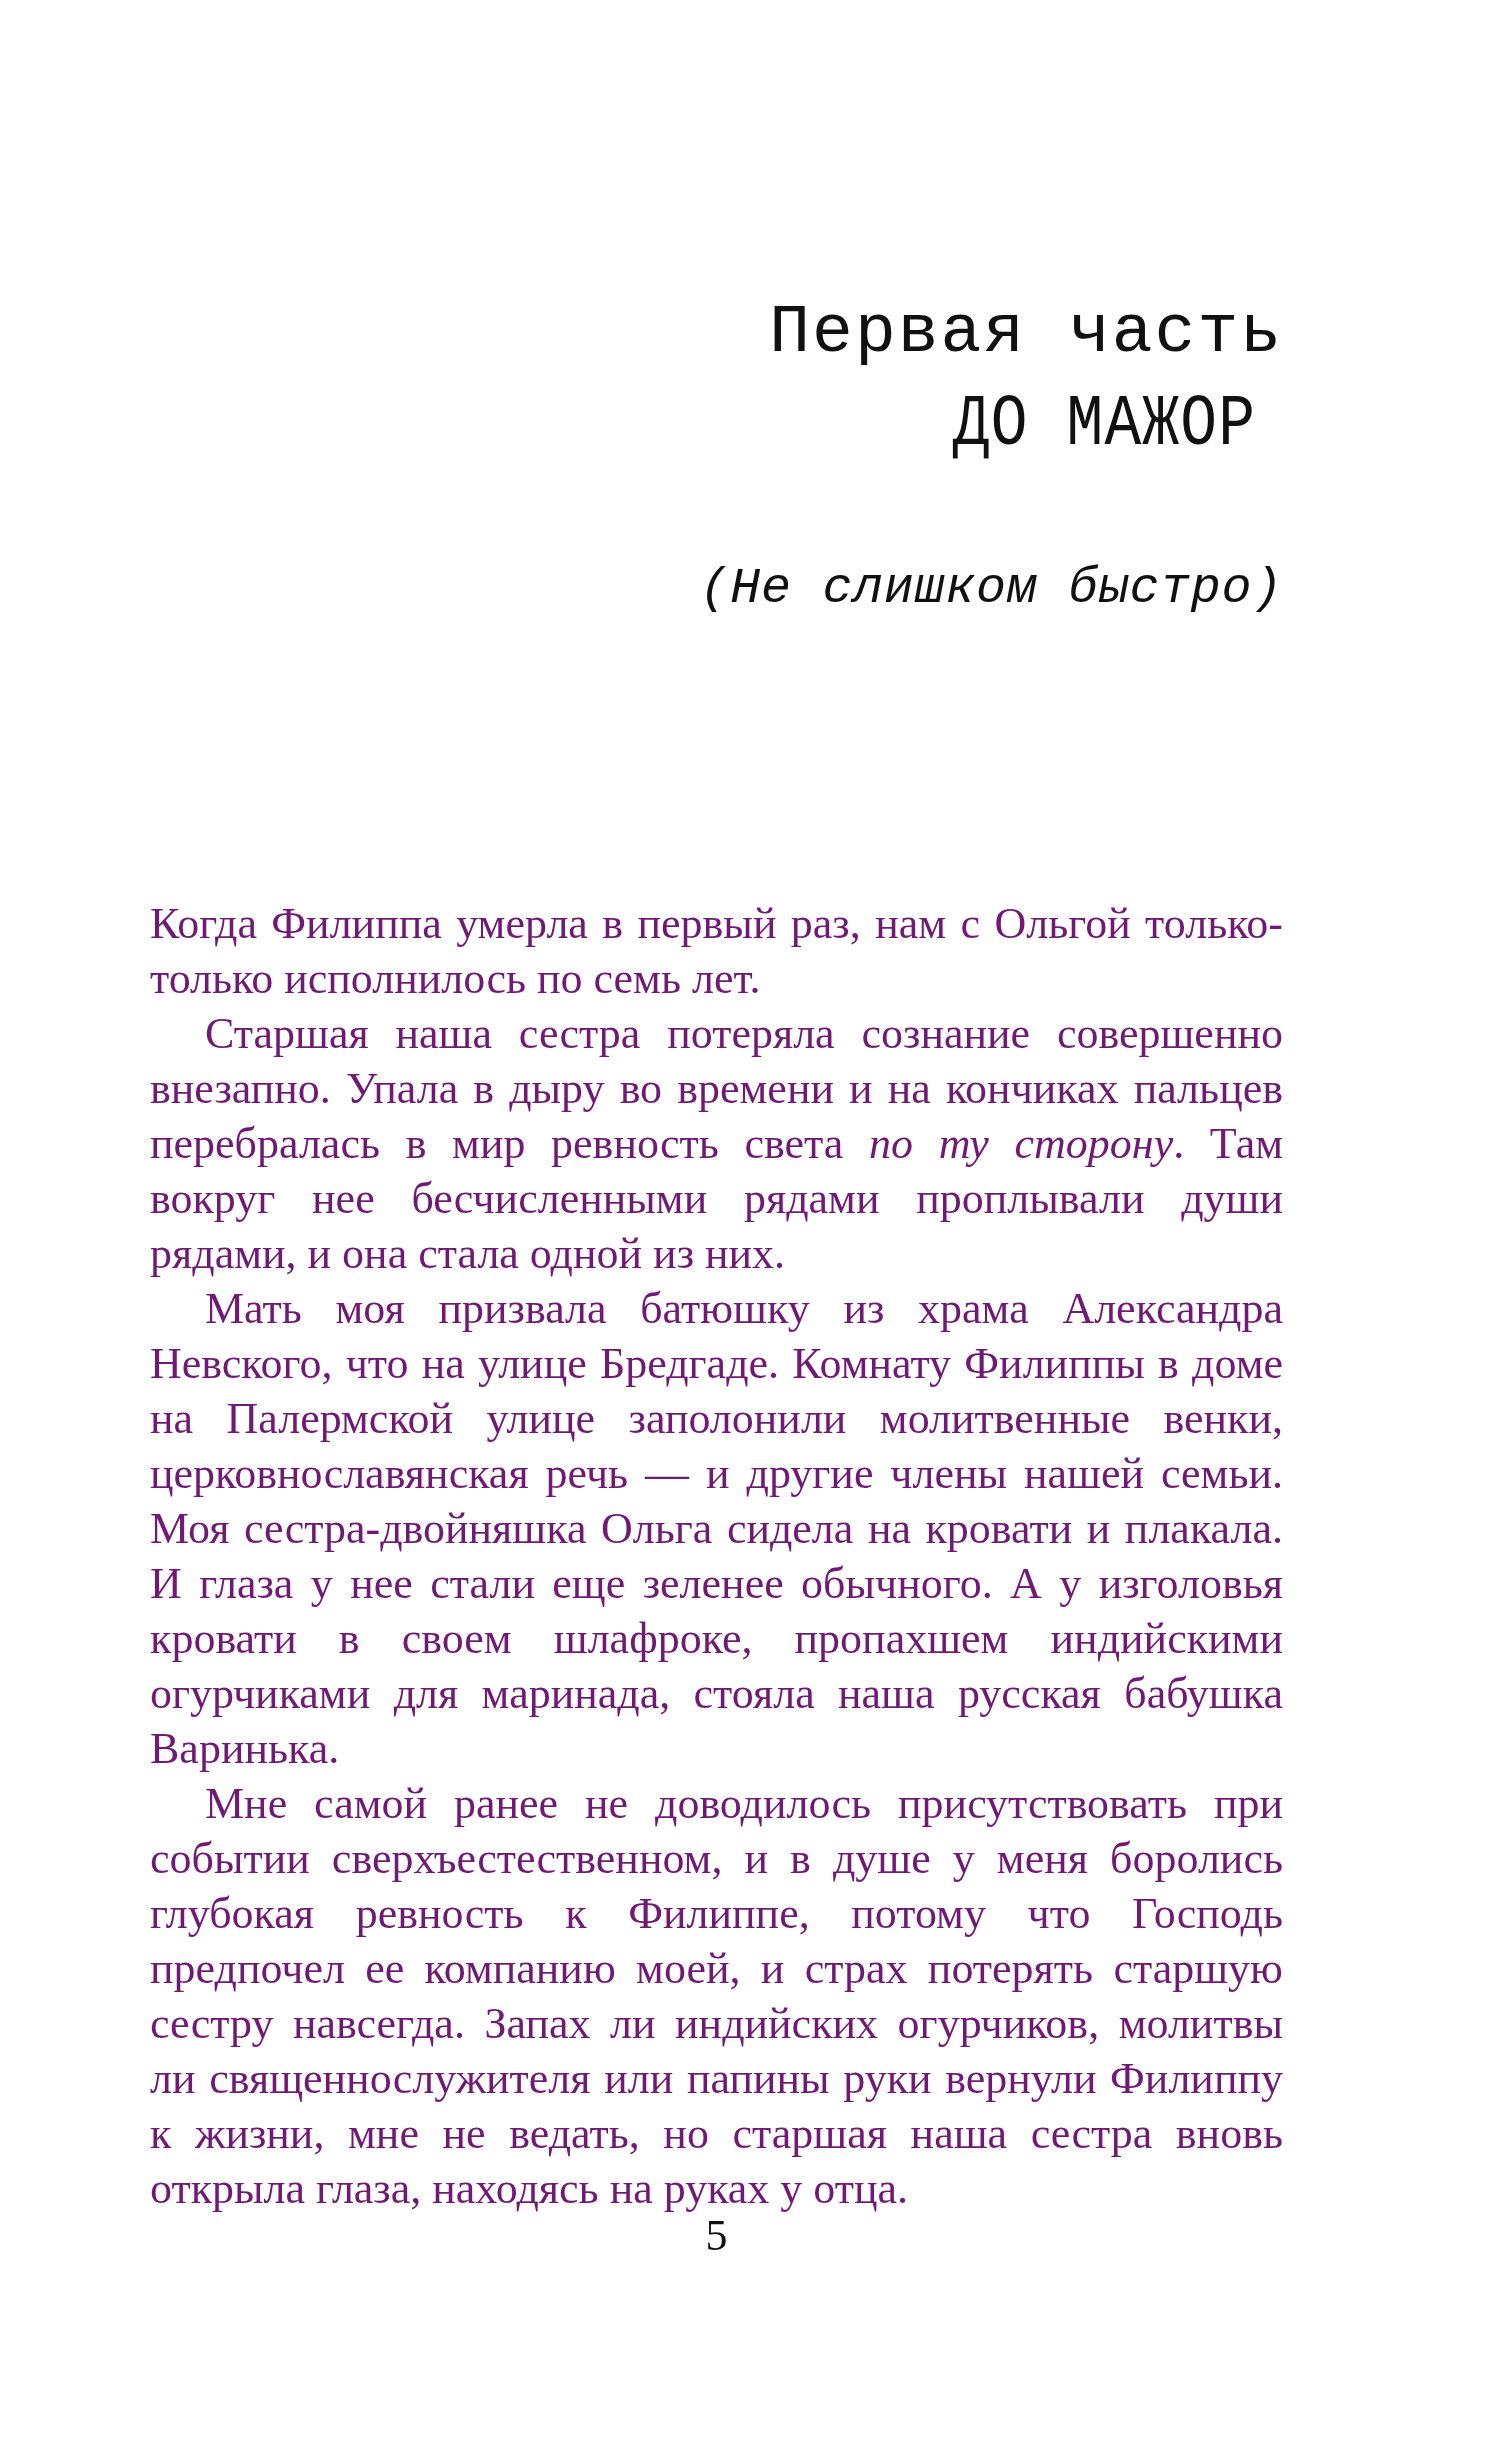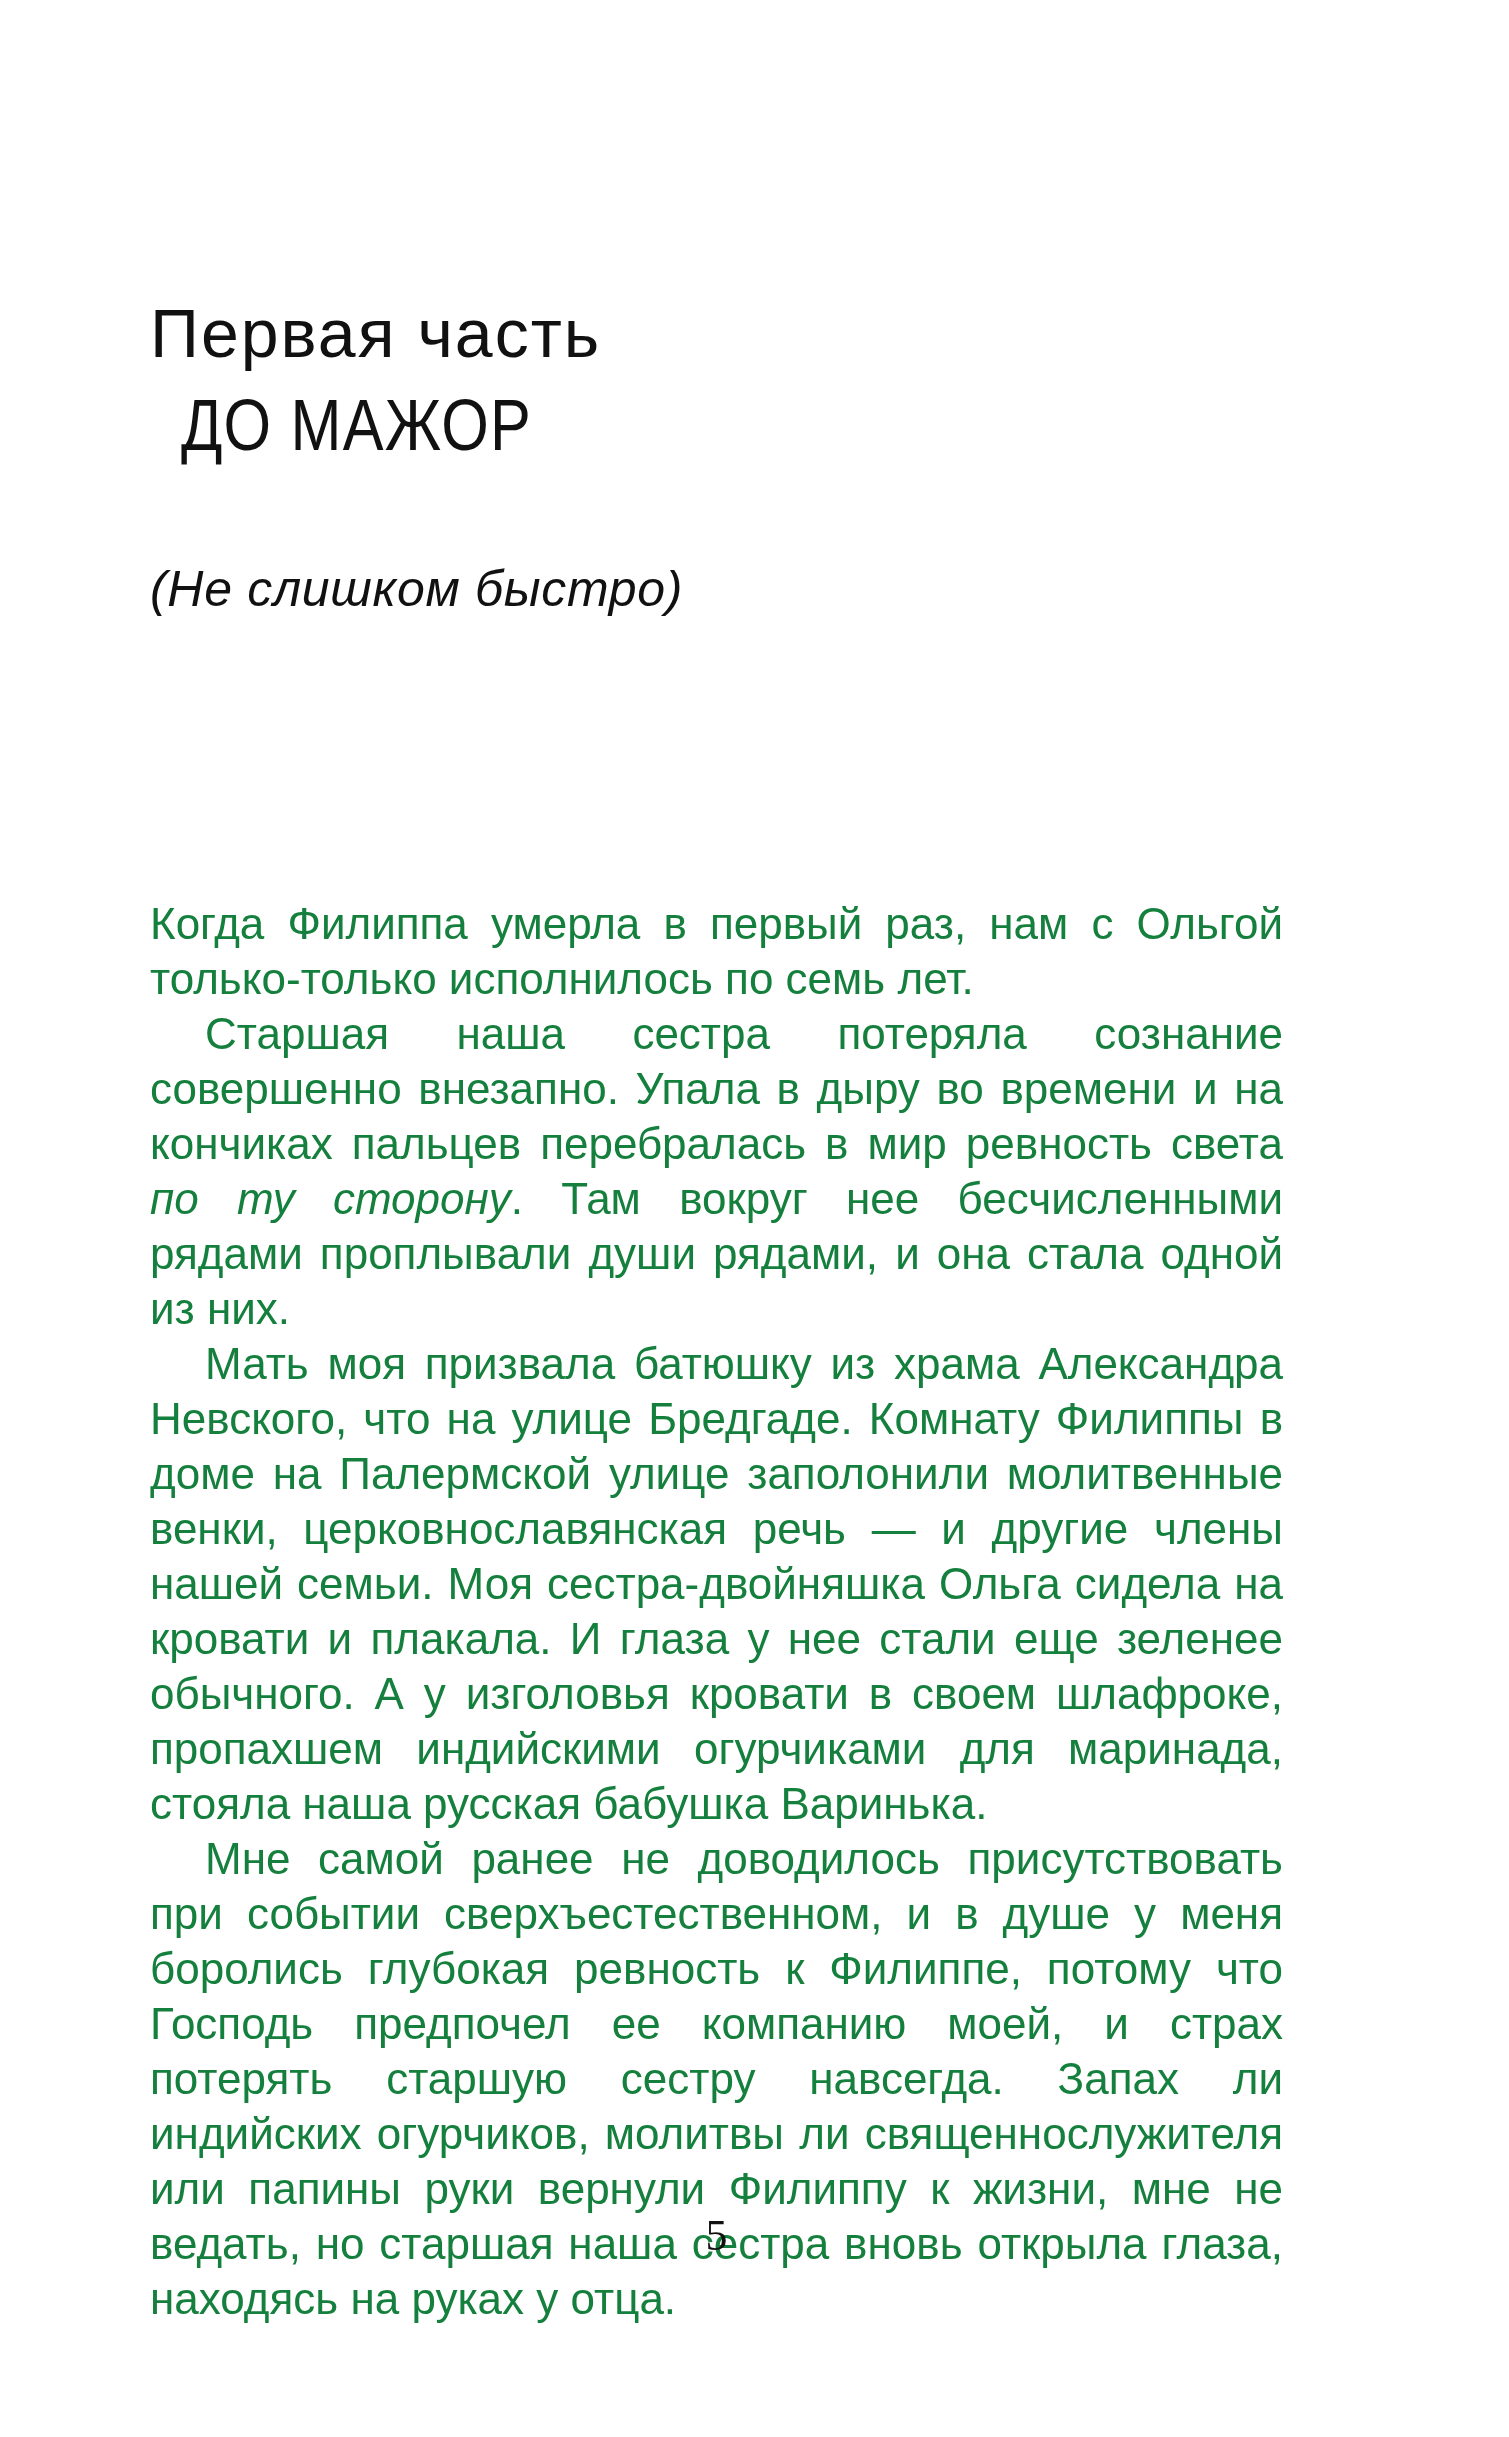--- a/index.html
+++ b/index.html
@@ -13,22 +13,22 @@
     height: 2438px;
     background: #ffffff;
     color: #111111;
     overflow: hidden;
   }
   
   .heading-line {
     position: absolute;
     left: 150px;
     width: 1133px;
-    text-align: left;
-    font-family: Liberation Sans, sans-serif;
+    text-align: right;
+    font-family: Liberation Mono, monospace;
     font-weight: normal;
     line-height: 1;
     white-space: nowrap;
   }
   .part-line1 {
     top: 299px;
     font-size: 68px;
     letter-spacing: 2px;
   }
   .part-line2 {
@@ -57,25 +57,25 @@
     top: 778px;
     font-size: 66px;
     letter-spacing: 1.4px;
   }
   
   .bodytext {
     position: absolute;
     top: 896px;
     left: 150px;
     width: 1133px;
-    font-family: Liberation Sans, sans-serif;
+    font-family: Liberation Serif, serif;
     font-size: 44px;
     line-height: 55px;
     text-align: justify;
-    color: #15803d;
+    color: #701a75;
     hyphens: auto;
     -webkit-hyphens: auto;
   }
   .bodytext p {
     margin: 0;
     padding: 0;
   }
   .bodytext p.indent {
     text-indent: 55px;
   }

